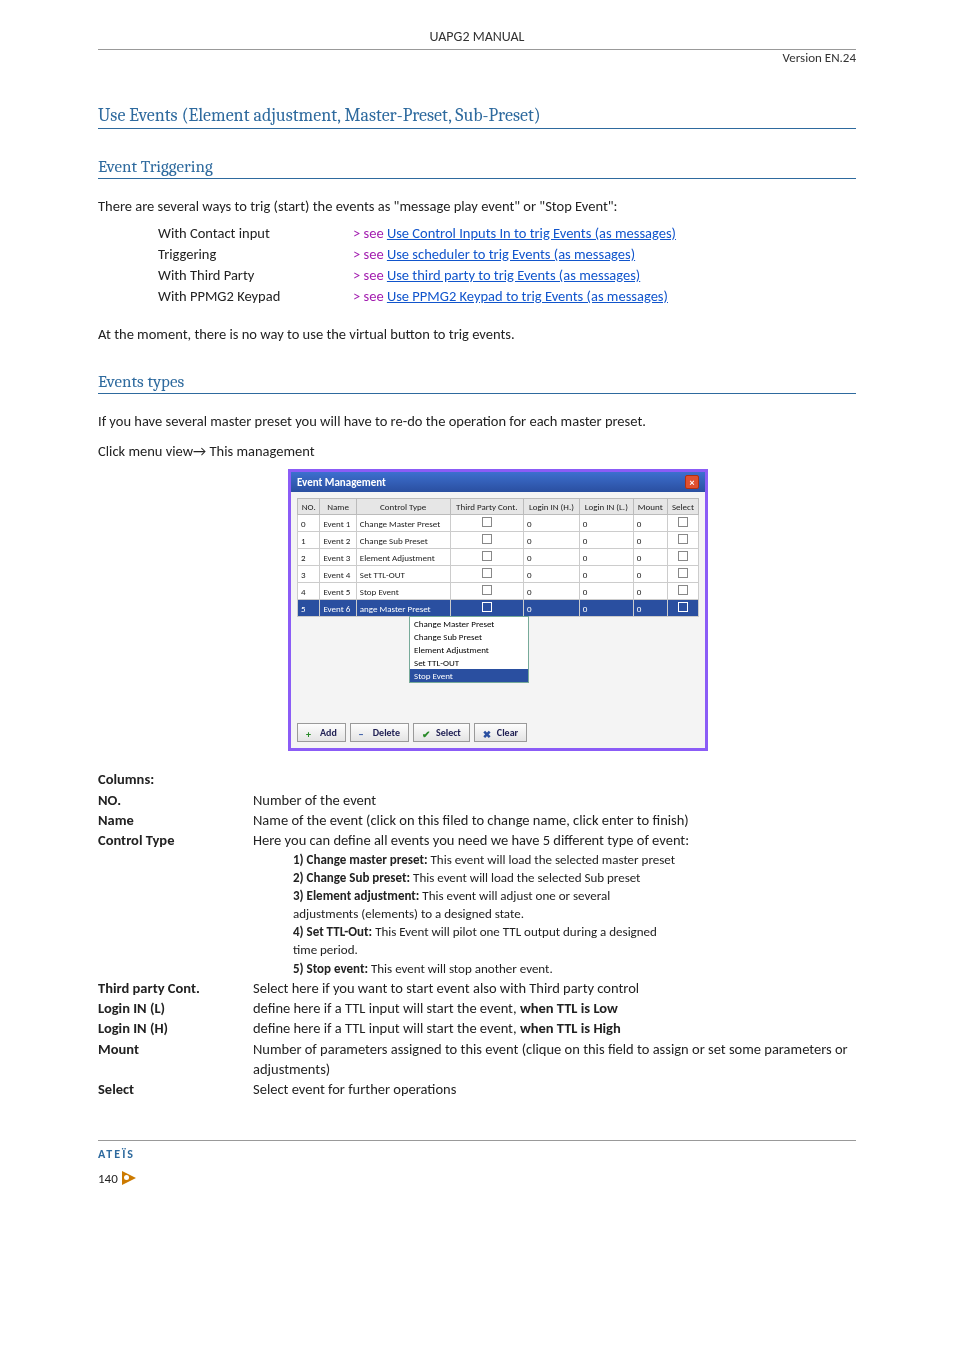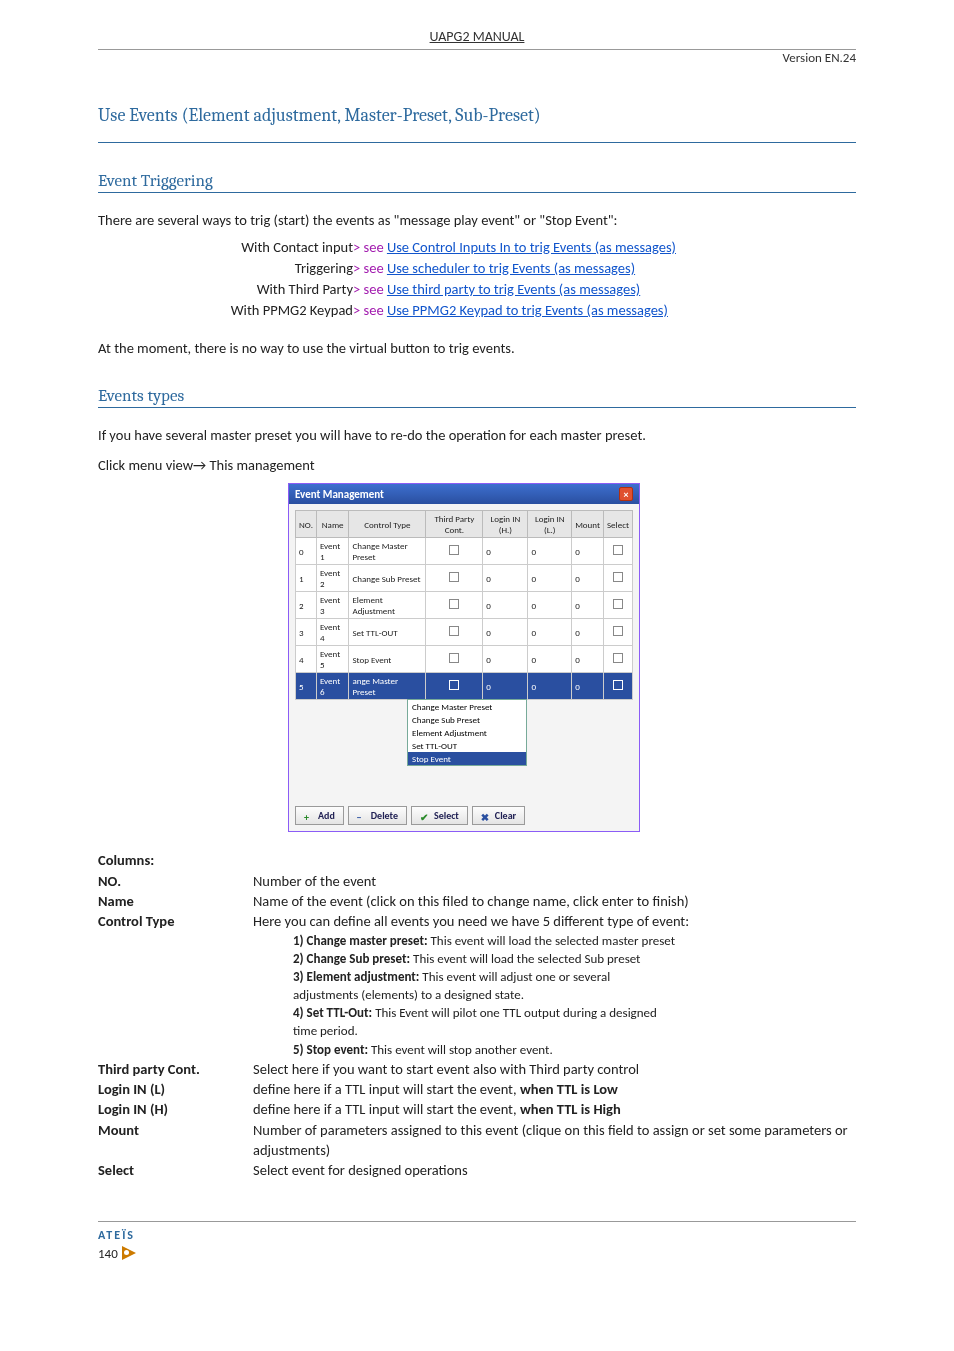--- a/index.html
+++ b/index.html
@@ -10,41 +10,40 @@
     color: #222;
     width: 954px;
   }
   .page {
     padding: 28px 98px 30px 98px;
   }
   .header {
     text-align: center;
     font-size: 14px;
     color: #333;
-    text-decoration: underline;
   }
   .header-sub {
     text-align: right;
     font-size: 13px;
     color: #333;
     margin-top: 0;
   }
   .hr-line {
     border: none;
     border-top: 1px solid #999;
     margin: 4px 0 0 0;
   }
   .section-h1 {
     color: #2e6a9e;
     font-family: Cambria, Georgia, serif;
     font-size: 18px;
     font-weight: 400;
     margin: 40px 0 2px 0;
     border-bottom: 1px solid #2e6a9e;
-    padding-bottom: 16px;
+    padding-bottom: 2px;
   }
   .section-h2 {
     color: #2e6a9e;
     font-family: Cambria, Georgia, serif;
     font-size: 17px;
     font-weight: 400;
     margin: 28px 0 2px 0;
     border-bottom: 1px solid #2e6a9e;
     padding-bottom: 2px;
   }
@@ -52,28 +51,28 @@
     font-size: 14.5px;
     margin: 18px 0 6px 0;
     line-height: 1.35;
   }
   .indent-block { margin-left: 60px; }
   .row-two {
     display: flex;
     font-size: 14.5px;
     line-height: 1.45;
   }
-  .row-two .cell-a { width: 195px; flex: 0 0 195px; text-align: right; }
+  .row-two .cell-a { width: 195px; flex: 0 0 195px; }
   .row-two .cell-b { flex: 1; }
   a.link { color: #1155cc; text-decoration: underline; }
   .nolink { color: #a21caf; text-decoration: none; }
   .em-img {
     margin: 8px 0 6px 190px;
-    width: 352px;
-    border: 1px solid #8b5cf6;
+    width: 420px;
+    border: 3px solid #8b5cf6;
     font-size: 10px;
   }
   .em-titlebar {
     background: linear-gradient(#3d6fcf, #2a4fa0);
     color: #fff;
     padding: 3px 6px;
     display: flex;
     justify-content: space-between;
     align-items: center;
     font-size: 11px;
@@ -176,21 +175,21 @@
     font-size: 12px;
     letter-spacing: 2px;
     font-weight: 700;
     color: #2e6a9e;
   }
   .page-num {
     display: inline-flex;
     align-items: center;
     gap: 4px;
     font-size: 13px;
-    margin-top: 4px;
+    margin-top: 10px;
   }
   .arrow-shape {
     width: 0; height: 0;
     border-left: 14px solid #cc7a00;
     border-top: 7px solid transparent;
     border-bottom: 7px solid transparent;
     position: relative;
   }
   .arrow-dot {
     position: absolute;
@@ -396,21 +395,21 @@
         <div class="text"><span>define here if a TTL input will start the event, </span><span class="bold">when TTL is High</span></div>
       </div>
 
     <div class="col-row">
         <div class="label">Mount</div>
         <div class="text">Number of parameters assigned to this event (clique on this field to assign or set some parameters or adjustments)</div>
       </div>
 
     <div class="col-row">
         <div class="label">Select</div>
-        <div class="text">Select event for designed operations</div>
+        <div class="text">Select event for further operations</div>
       </div>
   </div>
 
   <div class="footer">
     <hr class="footer-line">
     <div class="logo">ATEÏS</div>
     <div class="page-num">
       <span>140</span>
       <span class="arrow-shape">
           <span class="arrow-dot"></span>

